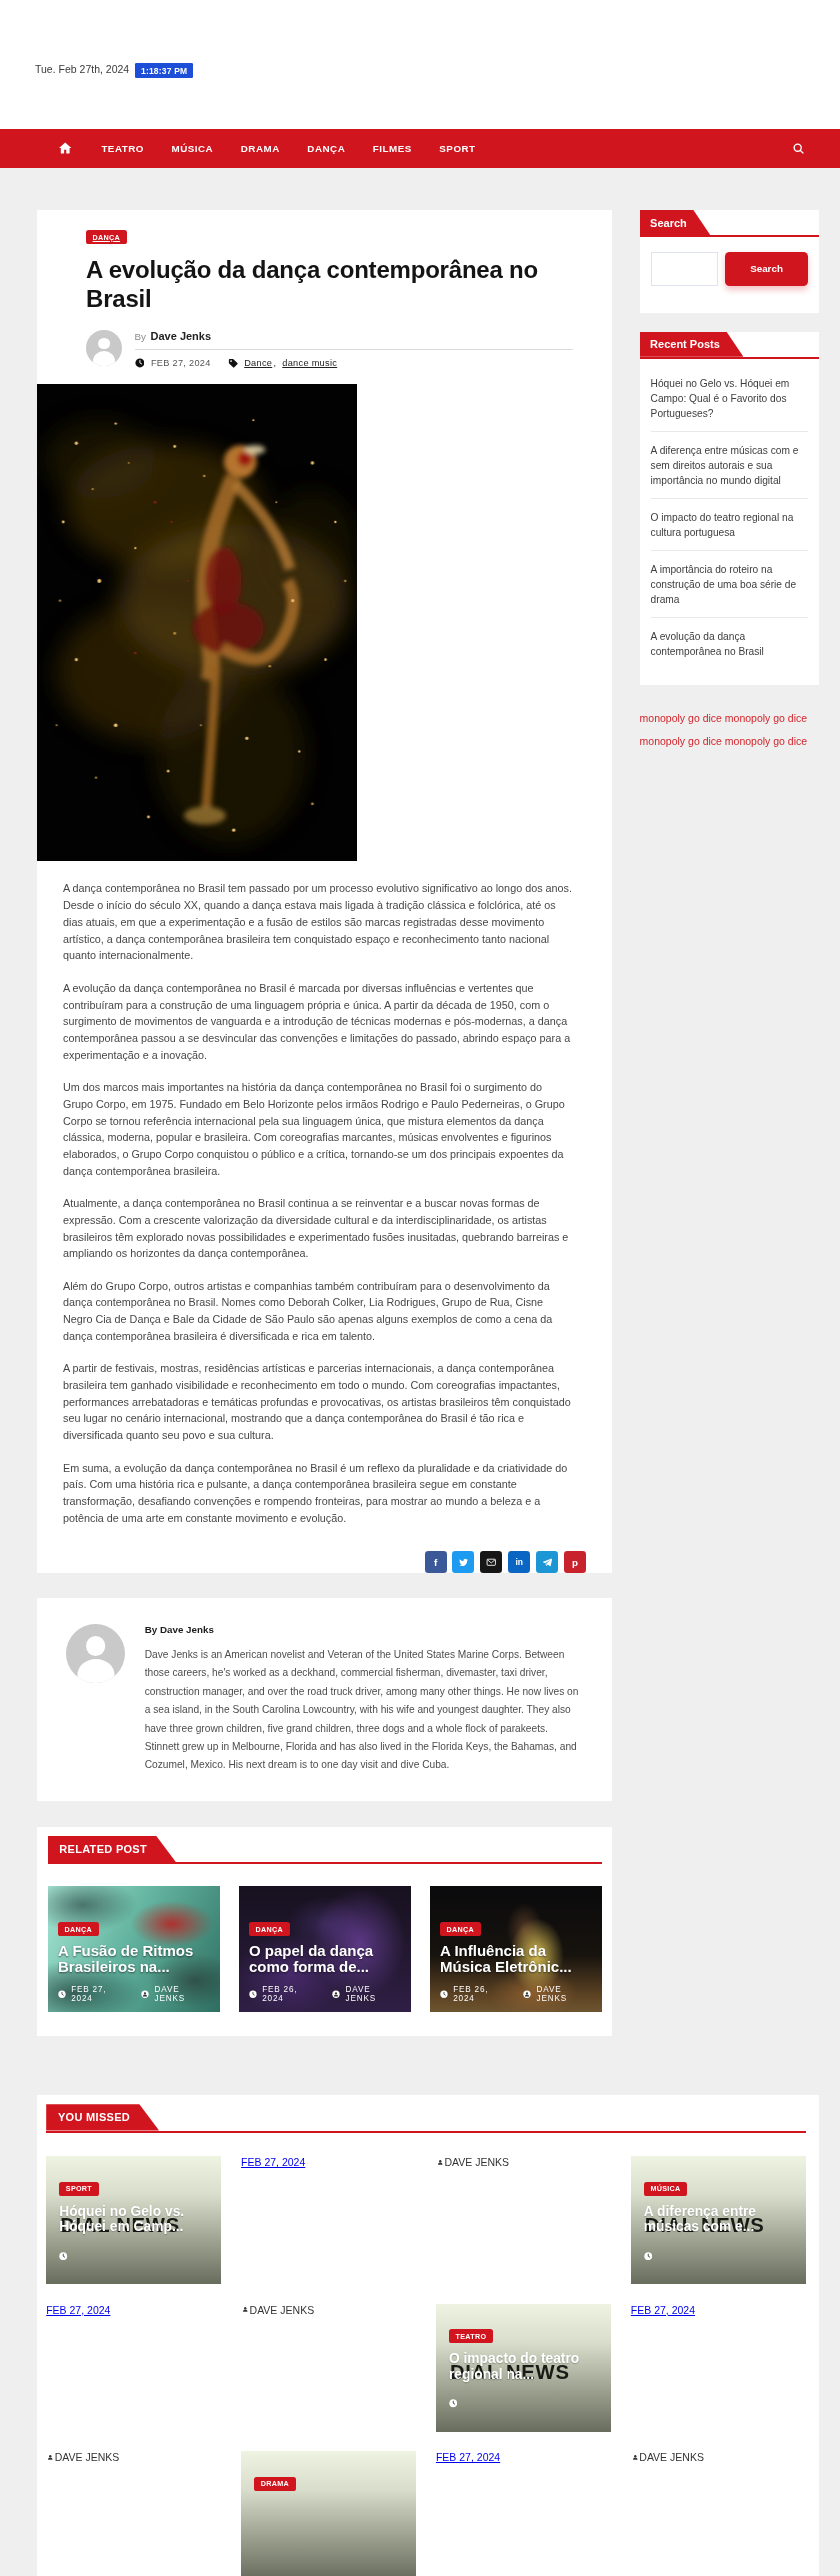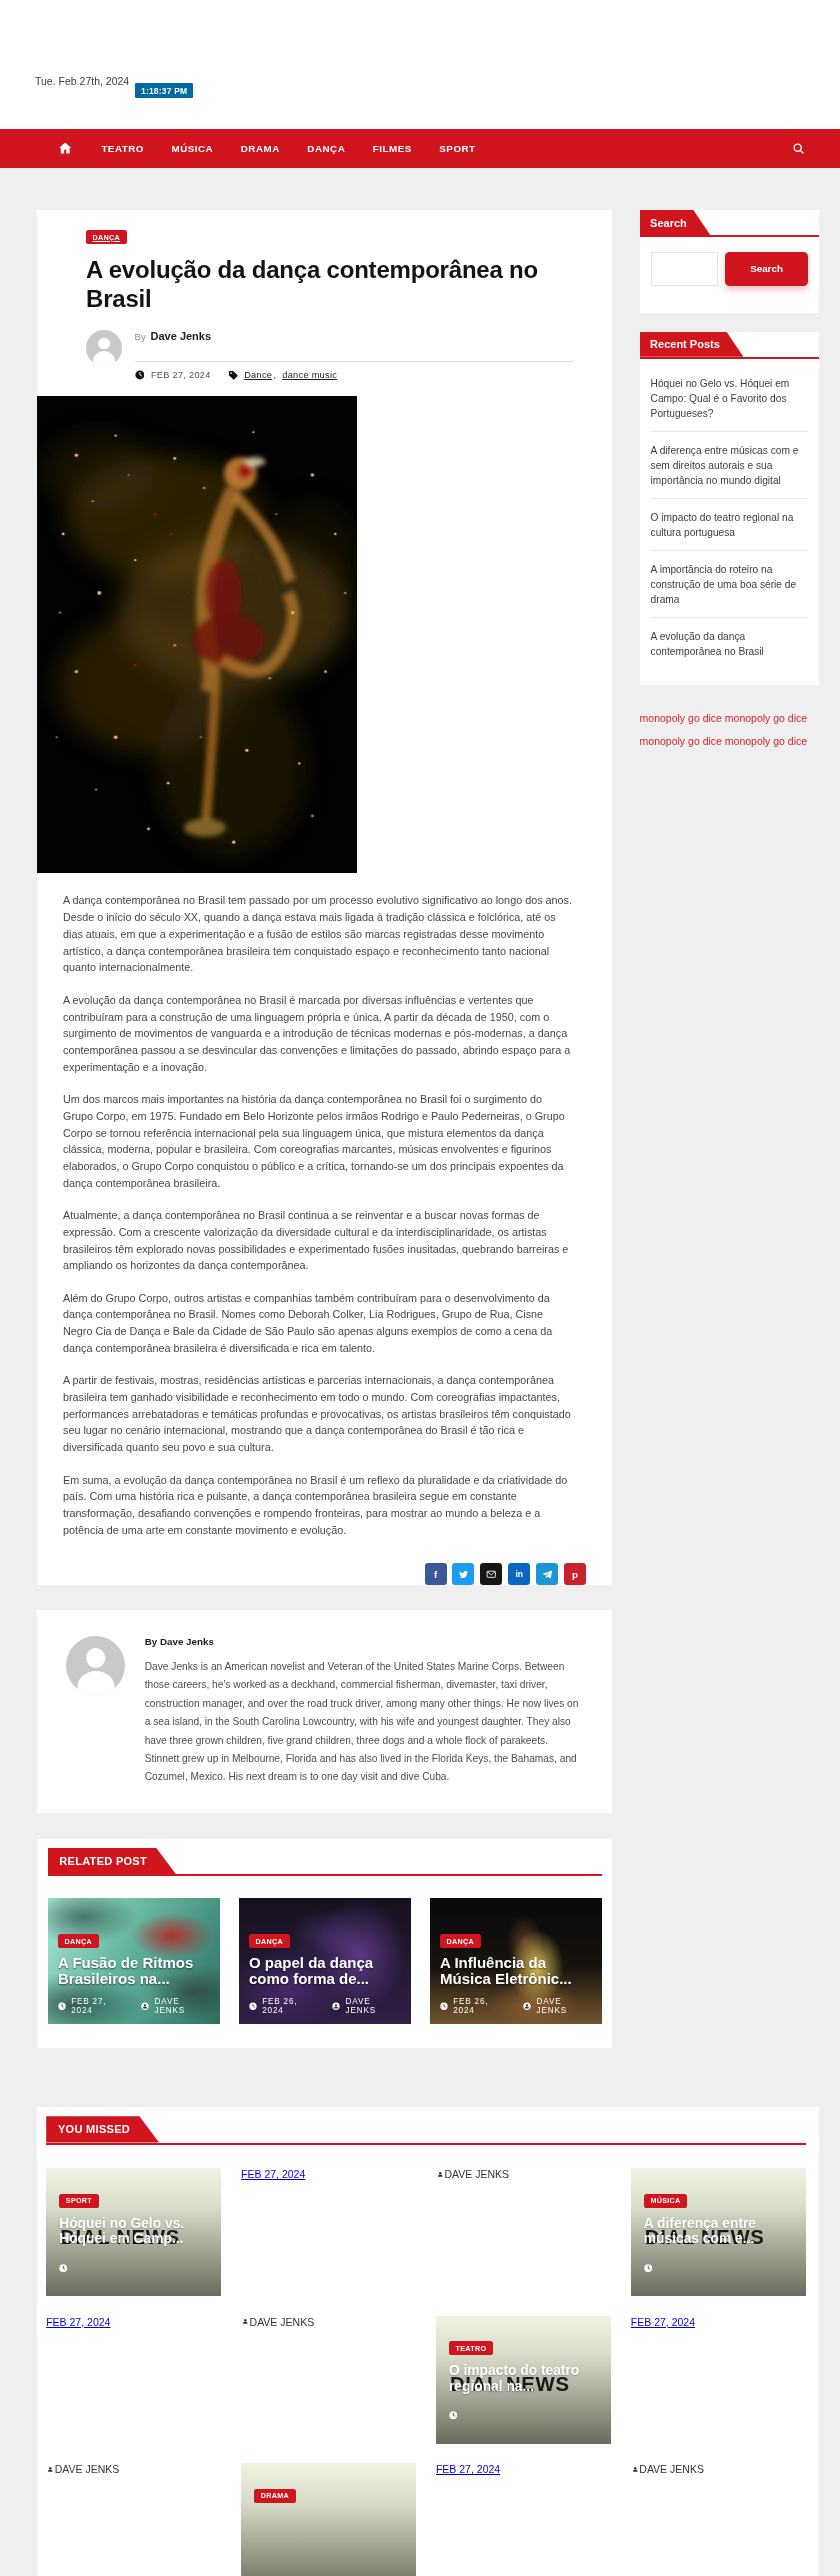--- a/index.html
+++ b/index.html
@@ -1,22 +1,22 @@
 <!DOCTYPE html>
 <html style="font-size:10.5px"><head>
 <meta charset="utf-8">
 <style>
   * { margin:0; padding:0; box-sizing:border-box; }
   html,body { width:840px; background:#efefef; font-family:"Liberation Sans", sans-serif; color:#333; }
 
   
   .site-header { position:relative; height:129px; background:#ffffff; }
-  .date-wrap { position:absolute; left:35px; top:63px; display:flex; align-items:center; gap:5.9px; }
+  .date-wrap { position:absolute; left:35px; top:63px; display:flex; align-items:flex-start; gap:5.9px; }
   .date-text { font-size:10.5px; color:#3a3a3a; }
-  .time-badge { background:#0369a1; color:#fff; font-size:8.5px; font-weight:bold; padding:2.6px 5.9px; border-radius:1.3px; letter-spacing:0.2px;margin-top:20px; }
+  .time-badge { background:#1d4ed8; color:#fff; font-size:8.5px; font-weight:bold; padding:2.6px 5.9px; border-radius:1.3px; letter-spacing:0.2px; }
   .logo { position:absolute; left:50%; top:17px; transform:translateX(-50%); text-align:center; color:#161616; text-decoration:none; display:block; }
   .logo-top { display:flex; align-items:center; gap:9.2px; justify-content:center; }
   .logo-dash { width:30px; height:3.3px; background:#161616; }
   .logo-the { font-size:19.7px; font-weight:800; letter-spacing:5.9px; }
   .logo-dial { font-size:47px; font-weight:800; letter-spacing:0.7px; line-height:1.0; margin-top:1.3px; font-stretch:condensed; }
   .logo-news { font-size:13px; font-weight:700; margin-top:9.2px; }
 
   
   .main-nav { height:39px; background:#d1151f; display:flex; align-items:center; padding:0 35px 0 58px; }
   .main-nav .home { margin-right:29px; display:flex; }
@@ -32,21 +32,21 @@
 
   
   .post-header { padding:19.7px 39px 0 49px; }
   .badge { display:inline-block; background:#d1151f; color:#fff; font-size:7.2px; font-weight:bold; letter-spacing:0.3px; padding:2.6px 6.6px; border-radius:2.6px; }
   h1.post-title { font-size:24px; line-height:1.22; font-weight:800; color:#141414; margin:10.5px 0 17px; letter-spacing:-0.2px; }
   .byline { display:flex; gap:12.5px; }
   .avatar { width:36px; height:36px; border-radius:50%; background:#c9c9c9; position:relative; overflow:hidden; flex:0 0 36px; }
   .avatar:before { content:""; position:absolute; left:50%; top:7.2px; transform:translateX(-50%); width:11.8px; height:11.8px; border-radius:50%; background:#fff; }
   .avatar:after { content:""; position:absolute; left:50%; top:21px; transform:translateX(-50%); width:22px; height:19.7px; border-radius:50%; background:#fff; }
   .byline-main { flex:1; }
-  .byline-name { display:flex; gap:4.6px; align-items:baseline; border-bottom:0.7px solid #dcdcdc; padding-bottom:19px; }
+  .byline-name { display:flex; gap:4.6px; align-items:baseline; border-bottom:0.7px solid #dcdcdc; padding-bottom:7px; }
   .by-prefix { color:#8a8a8a; font-size:9.8px; }
   .author-name { color:#222; font-size:11px; font-weight:bold; text-decoration:none; }
   .post-meta { display:flex; align-items:center; gap:6.6px; margin-top:7.2px; font-size:9.2px; color:#555; letter-spacing:0.3px; }
   .post-meta .tag-group { display:flex; align-items:center; gap:1.3px; margin-left:10.5px; }
   .post-meta a.tag-link { color:#222; text-decoration:underline; margin-left:4.6px; }
   .meta-sep { color:#222; }
   figure.featured { width:320px; height:477px; margin-top:15.8px; background:#000; }
   figure.featured svg { display:block; }
   .post-body { padding:19.7px 38px 3.9px 26px; }
   .post-body p { font-size:10.8px; line-height:16.7px; color:#474747; margin-bottom:15.8px; }

